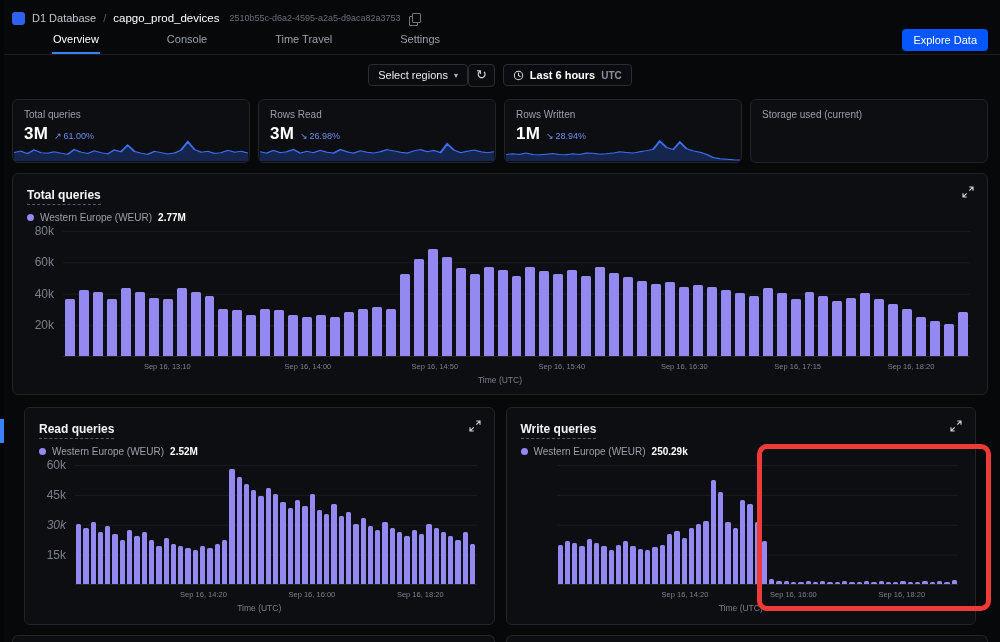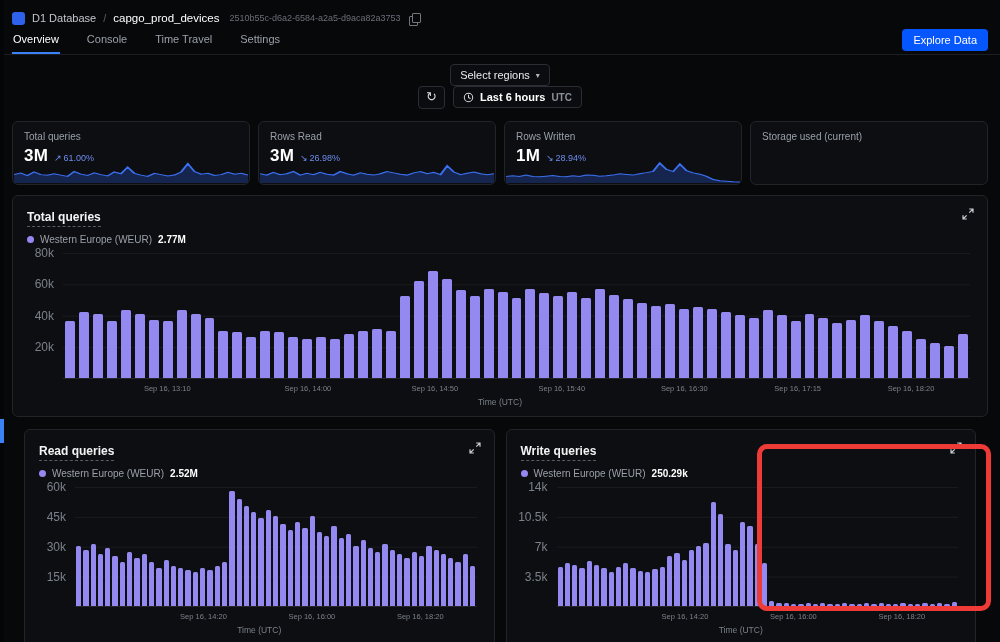--- a/index.html
+++ b/index.html
@@ -21,26 +21,26 @@
   .crumb { font-size:11px; color:#c2c6cd; cursor:pointer; }
   .sep { color:#5a5f68; font-size:11px; }
   .db-name { font-size:11.5px; font-weight:400; color:#fff; }
   .db-id { font-size:9px; color:#696e77; margin-left:3px; }
   .copy-btn { width:13px; height:13px; position:relative; background:none; border:none; cursor:pointer; flex:none; }
   .copy-btn::before { content:""; position:absolute; left:1px; top:4px; width:7px; height:8px; border:1px solid #72767e; border-radius:1px; }
   .copy-btn::after { content:""; position:absolute; left:4px; top:1px; width:7px; height:8px; border:1px solid #72767e; border-radius:1px; background:#07080a; }
 
   
   .tabs { position:relative; display:flex; align-items:flex-end; gap:26px; height:27px; padding:0 12px; border-bottom:1px solid #1c1e23; }
-  .tab { font-size:11px; color:#9aa0a9; padding:0 1px 9px; cursor:pointer; white-space:nowrap; }
+  .tab { font-size:11px; color:#9aa0a9; padding:0 1px 9px; cursor:pointer; white-space:nowrap;margin-left:40px; }
   .tab.active { color:#fff; box-shadow: inset 0 -2px 0 #3b82f6; }
   .explore-btn { position:absolute; right:12px; top:1px; background:#0656fe; color:#fff; font-size:11px; font-weight:500; border:none; border-radius:4px; padding:5px 11px; cursor:pointer; font-family:inherit; }
 
   
-  .toolbar { display:flex; justify-content:center; align-items:center; padding:9px 12px 12px;flex-direction:column; }
+  .toolbar { display:flex; justify-content:center; align-items:center; padding:9px 12px 12px; }
   .toolbar-right { display:flex; gap:8px; align-items:center; }
   .btn { display:inline-flex; align-items:center; gap:6px; background:#0b0c0f; border:1px solid #2a2d33; border-radius:4px; color:#e8eaee; font-size:11px; padding:4px 9px; cursor:pointer; font-family:inherit; }
   .caret { font-size:8px; color:#aeb3bb; }
   .refresh-btn { padding:2px 7px 3px; font-size:13px; color:#d3d6db; line-height:1.2; }
   .time-strong { font-weight:700; color:#fff; }
   .tz { color:#8a909a; font-size:10px;font-weight:bold; }
 
   
   .stats { display:flex; gap:8px; padding:0 12px; }
   .stat-card { flex:1; position:relative; height:64px; background:#0d0e11; border:1px solid #222429; border-radius:6px; padding:9px 11px 0; overflow:hidden; }
@@ -95,21 +95,21 @@
 
 <div class="rail">
   <div class="rail-accent"></div>
 </div>
 
 <header class="header">
   <span class="d1-icon"></span>
   <span class="crumb">D1 Database</span>
   <span class="sep">/</span>
   <span class="db-name">capgo_prod_devices</span>
-  <span class="db-id">2510b55c-d6a2-6584-a2a5-d9aca82a3753</span>
+  <span class="db-id">2510b55c-d6a2-4595-a2a5-d9aca82a3753</span>
   <button class="copy-btn" aria-label="copy id"></button>
 </header>
 
 <nav class="tabs">
   <span class="tab active">Overview</span>
   <span class="tab">Console</span>
   <span class="tab">Time Travel</span>
   <span class="tab">Settings</span>
   <button class="explore-btn">Explore Data</button>
 </nav>
@@ -299,21 +299,21 @@
     </button>
     <div class="legend">
       <span class="legend-dot"></span>
       <span>Western Europe (WEUR)</span>
       <span class="legend-value">2.52M</span>
     </div>
     <div class="chart chart-sm">
       <div class="ylabels">
           <span style="top: 0%;">60k</span>
           <span style="top: 25%;">45k</span>
-          <span style="top: 50%;">30k</span>
+          <span style="top: 50%; font-style: italic;">30k</span>
           <span style="top: 75%;">15k</span>
         </div>
       <div class="plot">
         <div class="bars bars-sm">
             <div class="bar" style="height: 50%;"></div>
             <div class="bar" style="height: 46.67%;"></div>
             <div class="bar" style="height: 51.67%;"></div>
             <div class="bar" style="height: 43.33%;"></div>
             <div class="bar" style="height: 48.33%;"></div>
             <div class="bar" style="height: 41.67%;"></div>
@@ -383,26 +383,20 @@
       <svg width="12" height="12" viewBox="0 0 12 12">
           <path d="M7.2 1h3.8v3.8M4.8 11H1V7.2M11 1 7.3 4.7M1 11l3.7-3.7" stroke="#c9cdd4" stroke-width="1.2" fill="none"></path>
         </svg>
     </button>
     <div class="legend">
       <span class="legend-dot"></span>
       <span>Western Europe (WEUR)</span>
       <span class="legend-value">250.29k</span>
     </div>
     <div class="chart chart-sm">
-      <div class="ylabels">
-          <span style="top: 0%;">14k</span>
-          <span style="top: 25%;">10.5k</span>
-          <span style="top: 50%;">7k</span>
-          <span style="top: 75%;">3.5k</span>
-        </div>
       <div class="plot">
         <div class="bars bars-sm">
             <div class="bar" style="height: 32.86%;"></div>
             <div class="bar" style="height: 35.71%;"></div>
             <div class="bar" style="height: 34.29%;"></div>
             <div class="bar" style="height: 31.43%;"></div>
             <div class="bar" style="height: 37.14%;"></div>
             <div class="bar" style="height: 34.29%;"></div>
             <div class="bar" style="height: 31.43%;"></div>
             <div class="bar" style="height: 28.57%;"></div>

